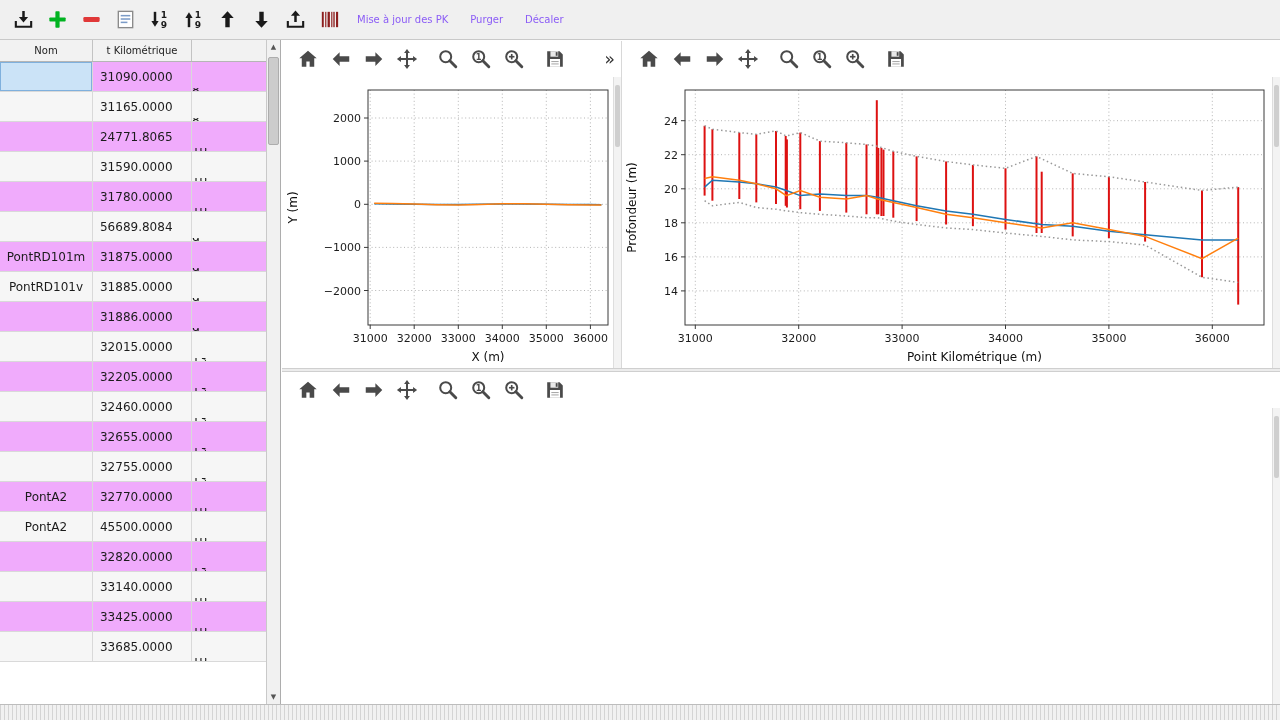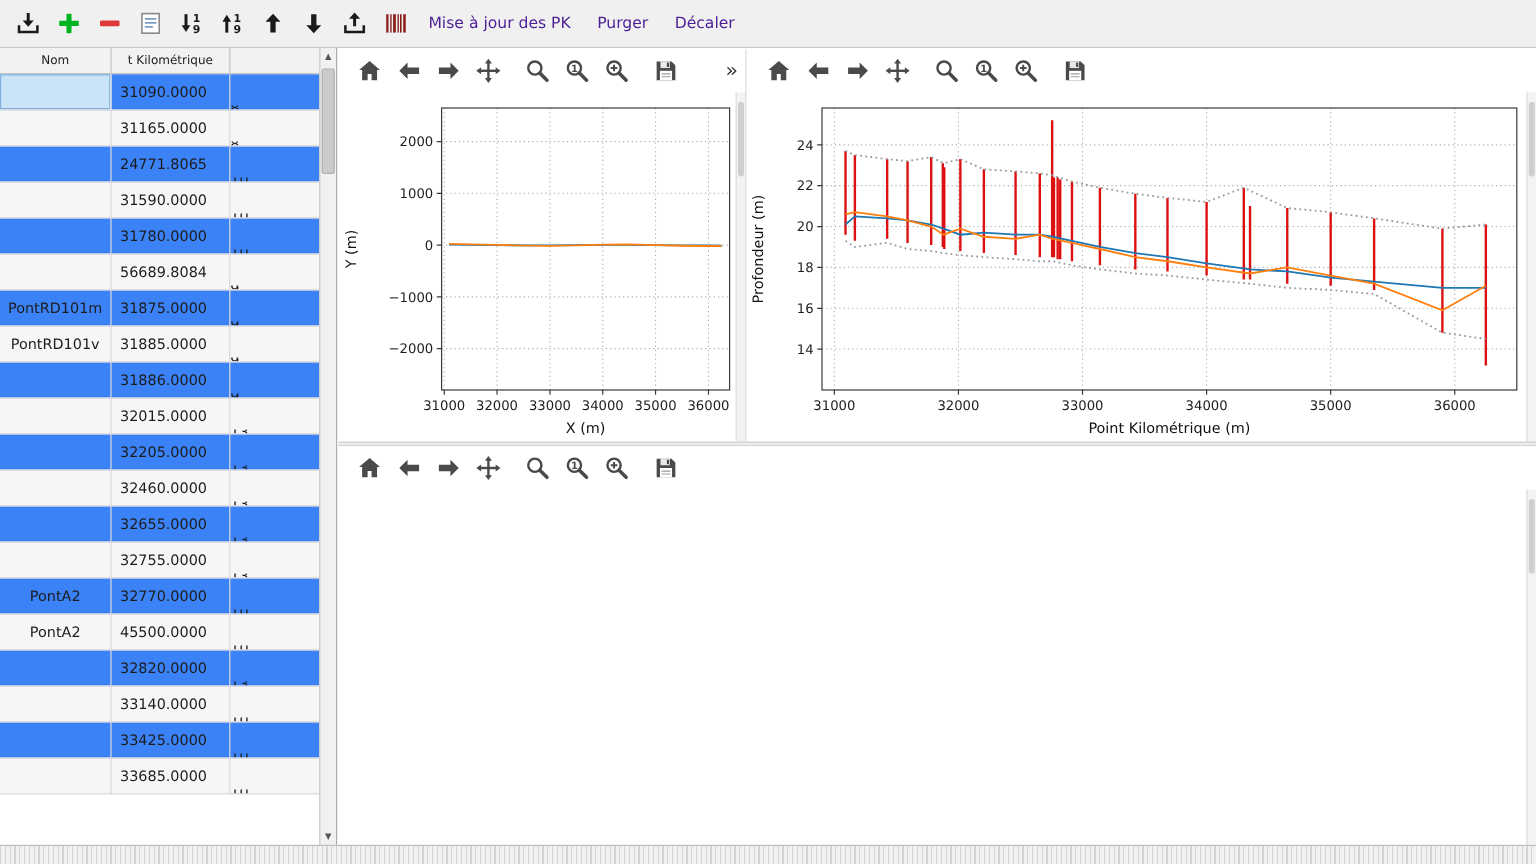--- a/index.html
+++ b/index.html
@@ -6,30 +6,30 @@
   html,body { width:1280px; height:720px; overflow:hidden; }
   body { font-family:"DejaVu Sans","Liberation Sans",sans-serif; background:#fff; color:#1a1a1a; }
   .app { position:relative; width:1280px; height:720px; background:#fff; overflow:hidden; }
 
   
   .top-toolbar { position:absolute; left:0; top:0; width:1280px; height:40px;
     background:#f0f0f0; border-bottom:1px solid #c9c9c9;
     display:flex; align-items:center; padding-left:6px; }
   .tb-btn { width:34px; height:34px; display:flex; align-items:center; justify-content:center; cursor:default; }
   .tb-btn svg { width:23px; height:23px; }
-  .tb-text-btn { padding:0 11px; height:34px; display:flex; align-items:center; font-size:13px; color:#4c1d95; white-space:nowrap; }
+  .tb-text-btn { padding:0 11px; height:34px; display:flex; align-items:center; font-size:10px; color:#8b5cf6; white-space:nowrap; }
 
   
   .table-panel { position:absolute; left:0; top:40px; width:281px; height:664px;
     background:#fff; border-right:1px solid #adadad; }
   .grid-header { display:flex; height:22px; background:#f2f2f2; border-bottom:1px solid #b5b5b5; }
   .grid-header .hcol { display:flex; align-items:center; justify-content:center; font-size:10px;
     border-right:1px solid #c3c3c3; color:#222; overflow:hidden; white-space:nowrap; }
   .w-nom { width:94px; } .w-pk { width:100px; } .w-pts { width:89px;margin-top:26px; }
-  .grid-body .trow { display:flex; height:30px; background:#3b82f6; }
+  .grid-body .trow { display:flex; height:30px; background:#f0abfc; }
   .grid-body .trow:nth-child(even) { background:#f6f6f6; }
   .cell { display:flex; align-items:center; font-size:12px; color:#1c1c1c;
     border-right:1px solid #d9d9d9; border-bottom:1px solid #d9d9d9; overflow:hidden; white-space:nowrap; }
   .cell.c-nom { justify-content:center; }
   .cell.c-pk { padding-left:7px; }
   .cell.selected { background:#cbe3f7; box-shadow:inset 0 0 0 1px #7fb0dd; }
 
   
   .v-scrollbar { position:absolute; right:0; top:0; width:14px; height:664px;
     background:#f1f1f1; border-left:1px solid #c9c9c9; }

